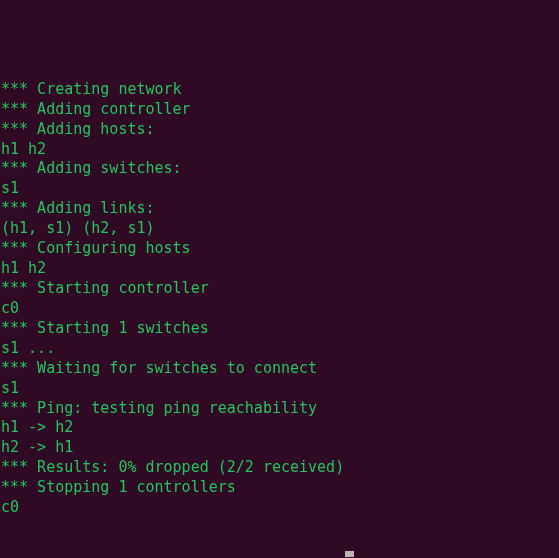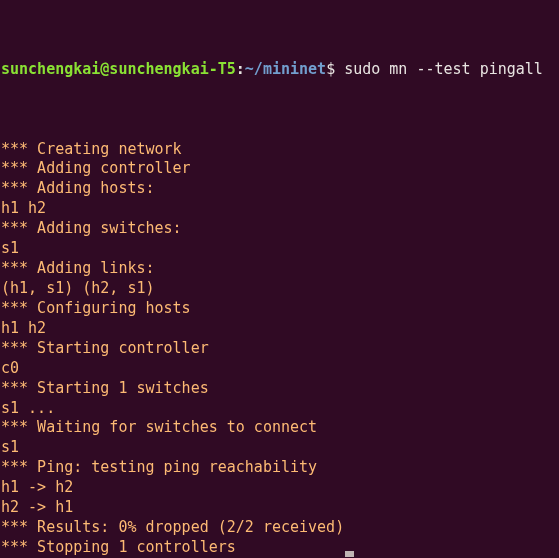--- a/index.html
+++ b/index.html
@@ -35,34 +35,33 @@
     white-space: pre;
     font-size: 15px;
     padding-left: 1px;
   }
   .seg { white-space: pre; }
   .user   { color: #8ae234; font-weight: bold; }
   .sep    { color: #e8e4e1; font-weight: bold; }
   .path   { color: #729fcf; font-weight: bold; }
   .dollar { color: #e8e4e1; }
   .cmd    { color: #e8e4e1; }
-  .out    { color: #fdba74; }
+  .out    { color: #22c55e; }
   .cursor {
     position: absolute;
     left: 345px;
     top: 551px;
     width: 9px;
     height: 6px;
     background: #d9d2cd;
     opacity: 0.85;
   }
 </style>
 </head>
 <body>
 
 <div id="terminal" style="background: rgb(48, 10, 36); color: rgb(232, 228, 225);">
 
-  <div class="line"><span class="seg user" style="color: rgb(138, 226, 52);">sunchengkai@sunchengkai-T5</span><span class="seg sep">:</span><span class="seg path" style="color: rgb(114, 159, 207);">~/mininet</span><span class="seg dollar">$ </span><span class="seg cmd">sudo mn --test pingall</span></div>
 
   <div id="output"><div class="line out">*** Creating network</div><div class="line out">*** Adding controller</div><div class="line out">*** Adding hosts:</div><div class="line out">h1 h2 </div><div class="line out">*** Adding switches:</div><div class="line out">s1 </div><div class="line out">*** Adding links:</div><div class="line out">(h1, s1) (h2, s1) </div><div class="line out">*** Configuring hosts</div><div class="line out">h1 h2 </div><div class="line out">*** Starting controller</div><div class="line out">c0 </div><div class="line out">*** Starting 1 switches</div><div class="line out">s1 ...</div><div class="line out">*** Waiting for switches to connect</div><div class="line out">s1 </div><div class="line out">*** Ping: testing ping reachability</div><div class="line out">h1 -&gt; h2 </div><div class="line out">h2 -&gt; h1 </div><div class="line out">*** Results: 0% dropped (2/2 received)</div><div class="line out">*** Stopping 1 controllers</div><div class="line out">c0 </div></div>
 
   <div class="cursor"></div>
 </div>
 
 </body></html>

